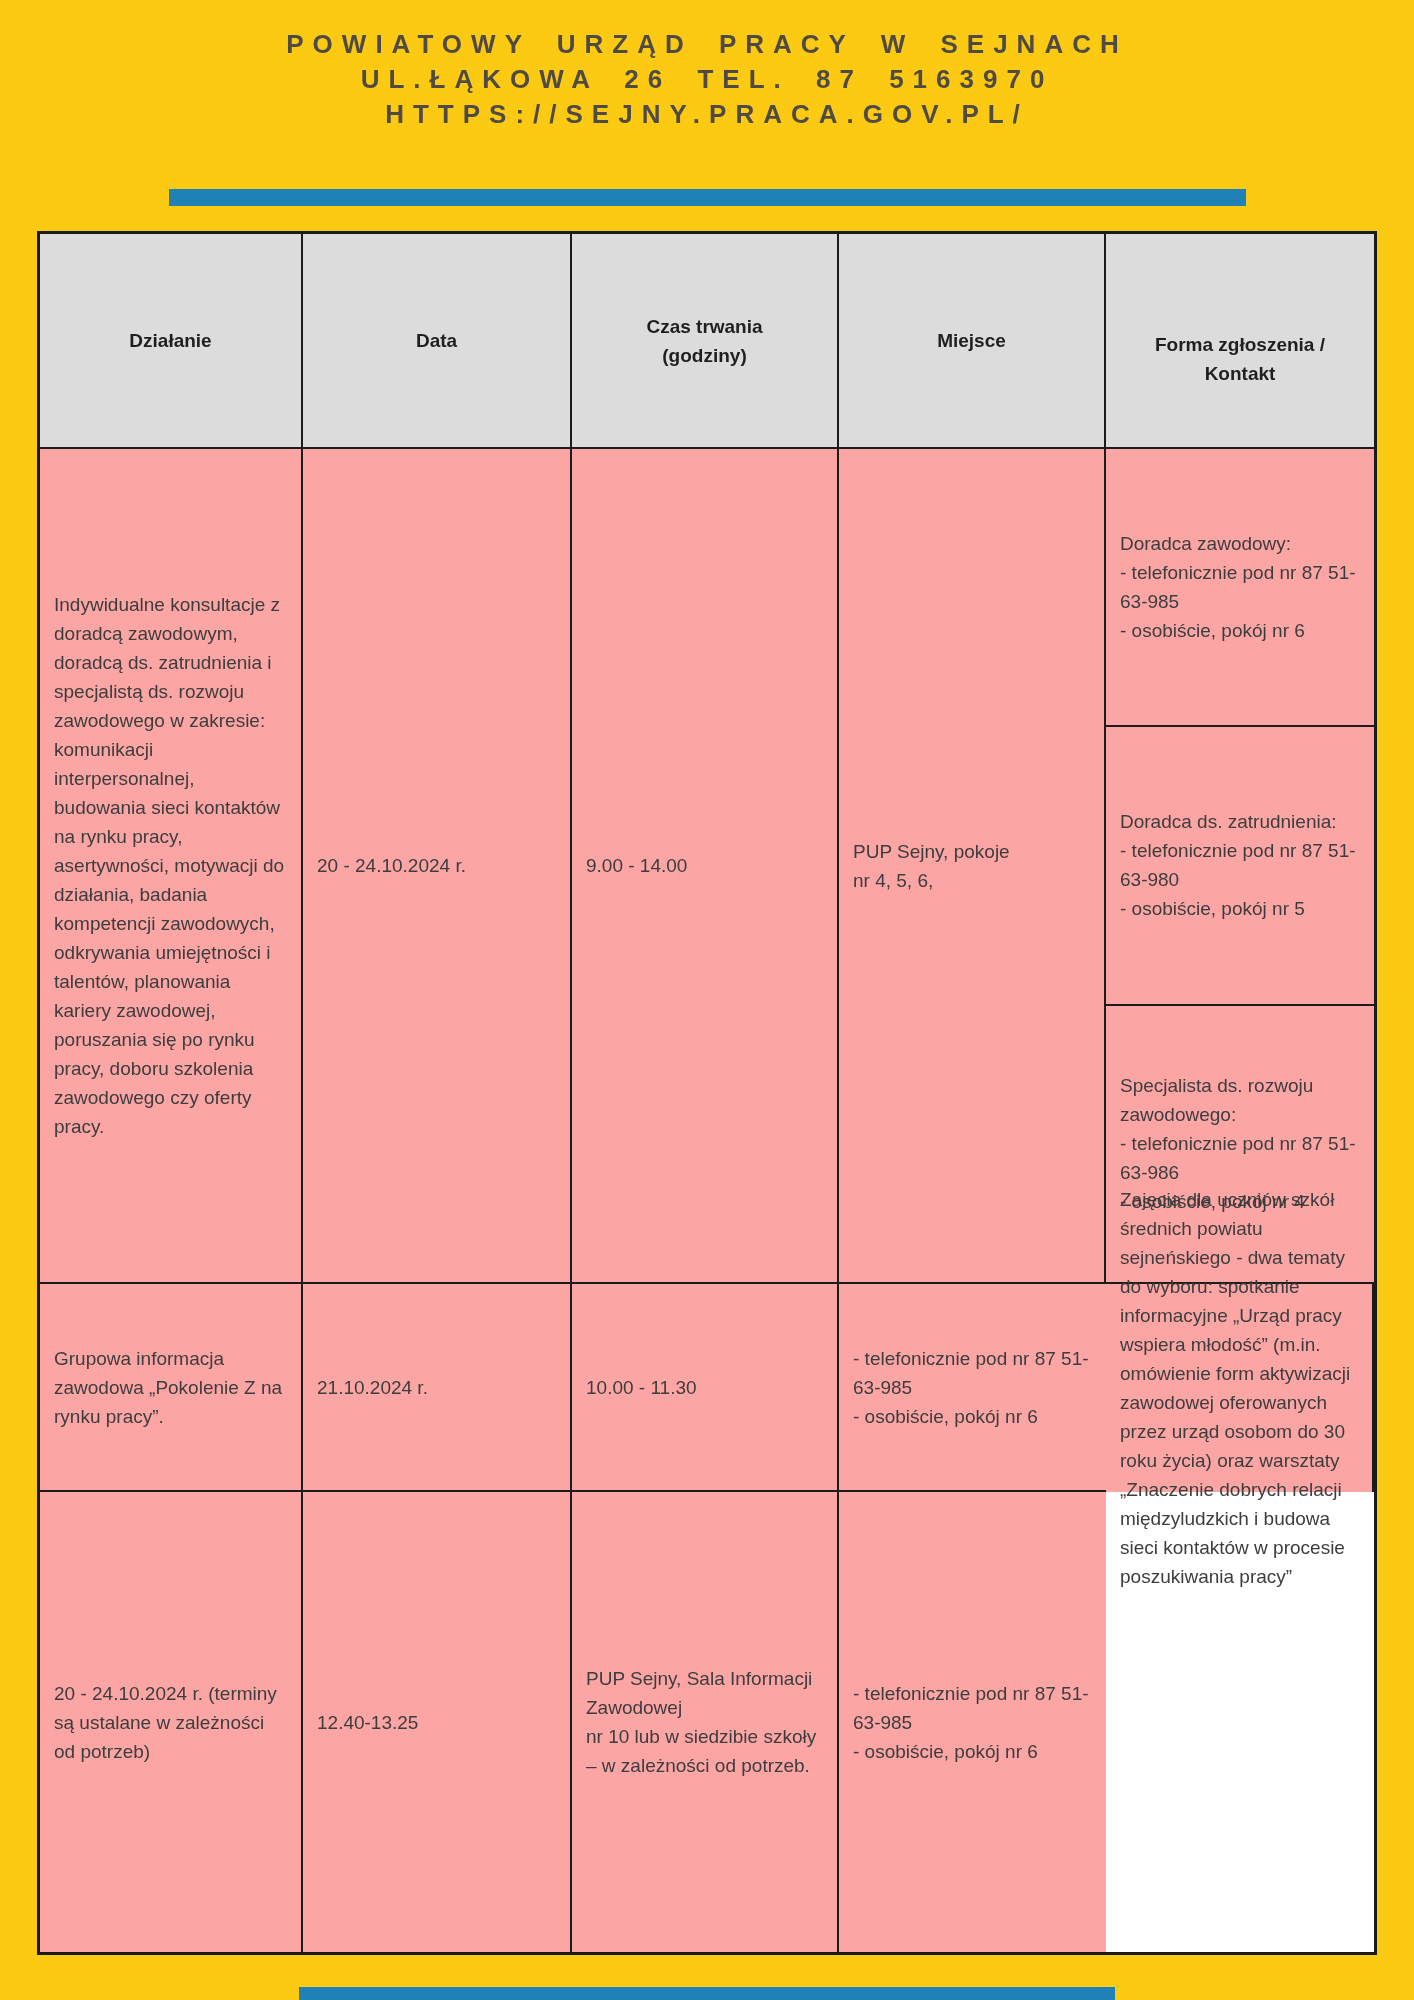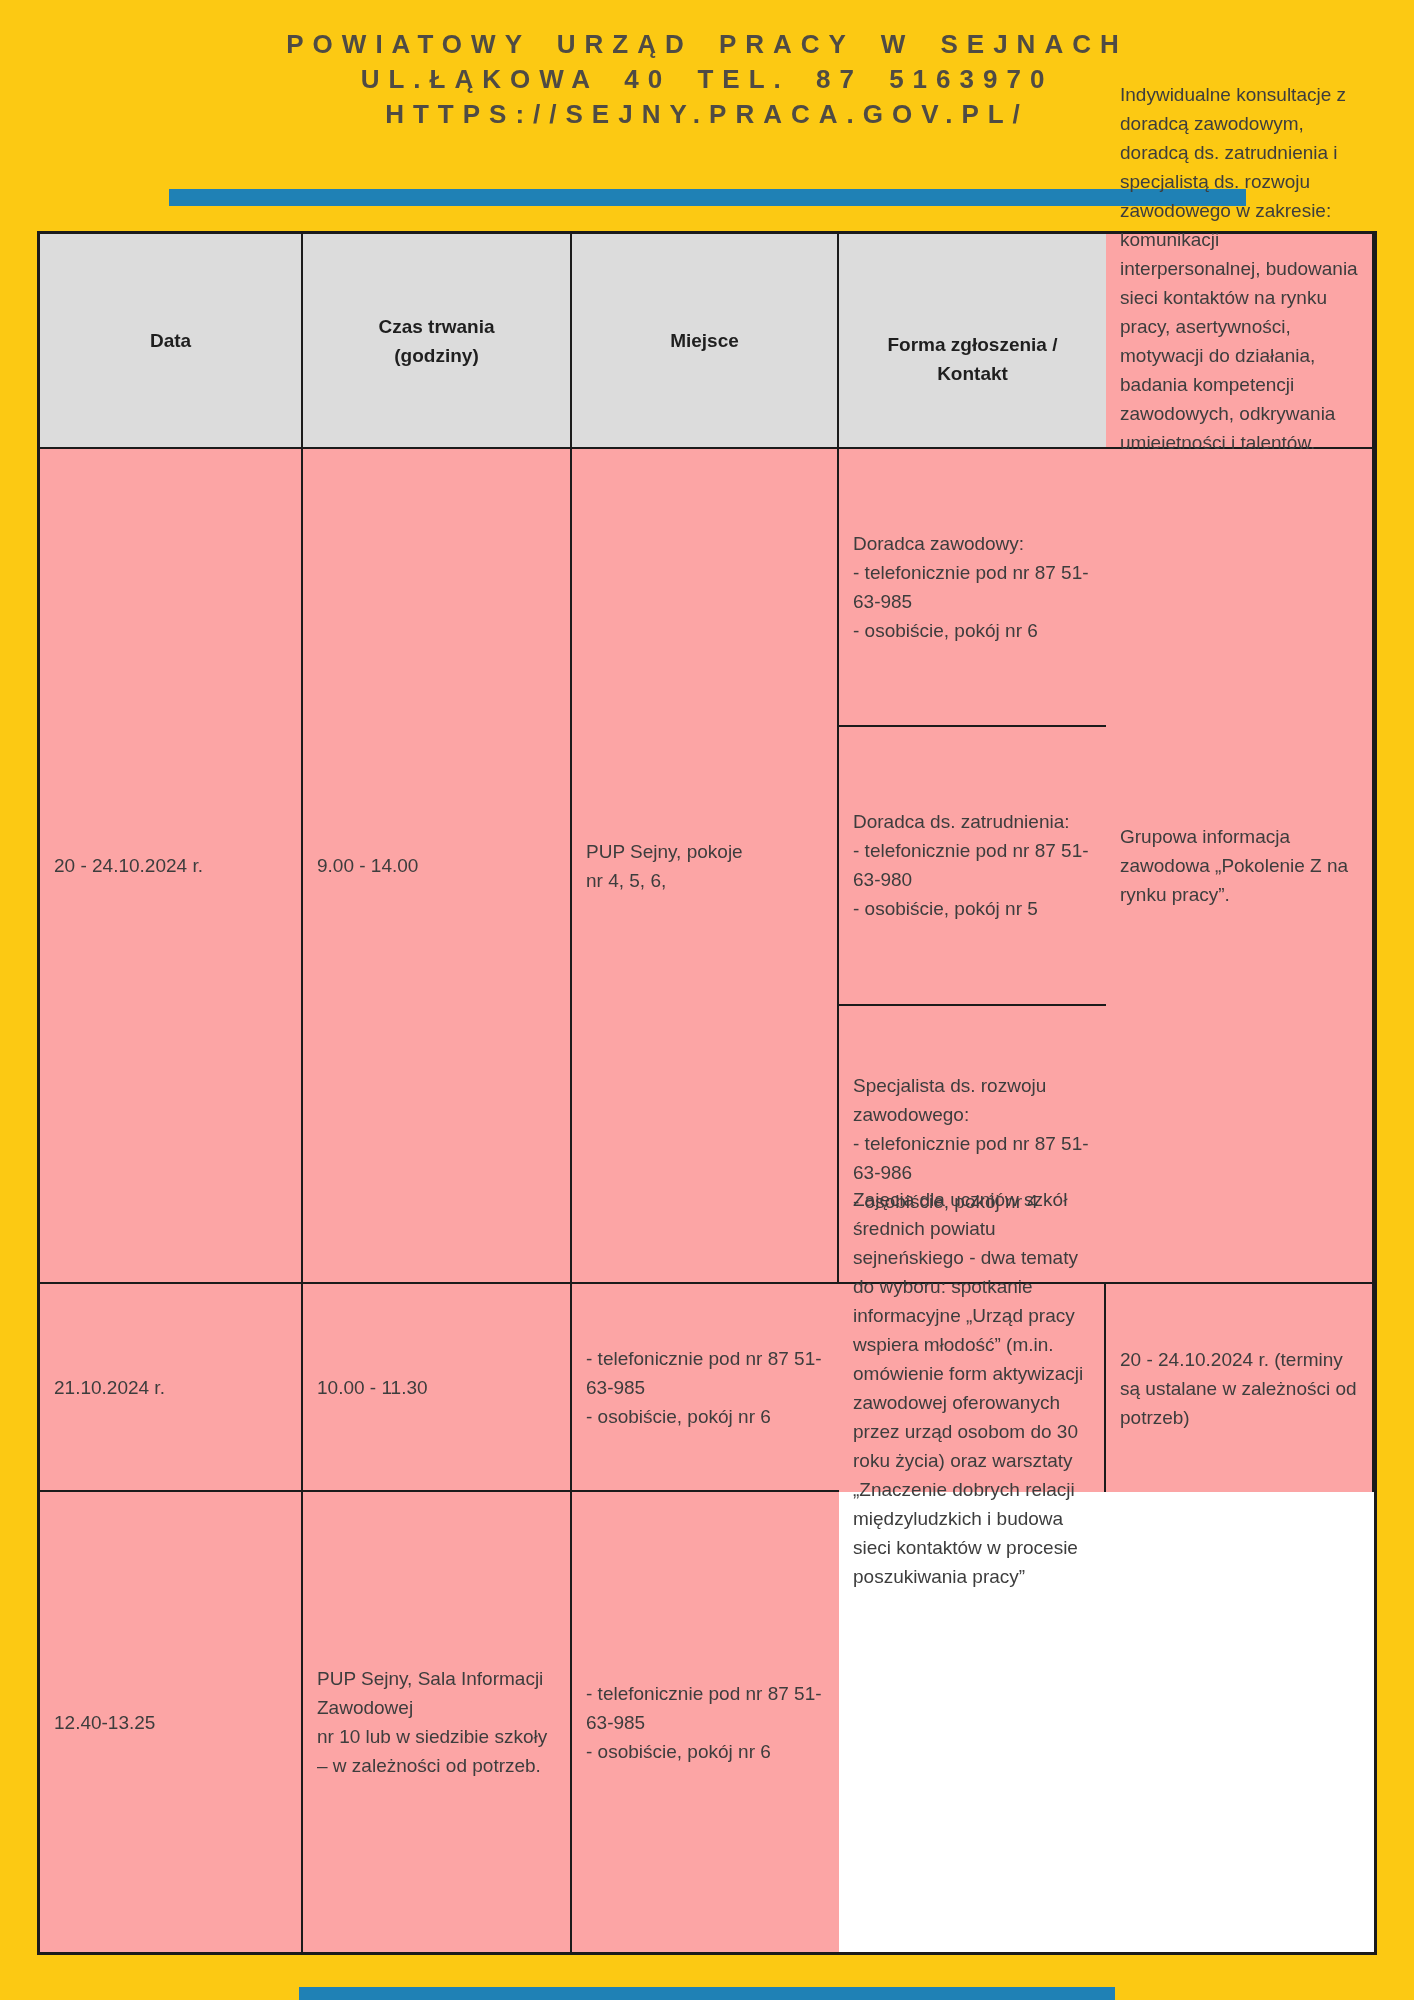--- a/index.html
+++ b/index.html
@@ -61,28 +61,31 @@
     width:816px;height:13px;background:var(--accent-bar);
   }
 </style>
 </head>
 <body>
 
 <div class="page">
 
   <div class="hdr">
     <div class="hdr-line">POWIATOWY URZĄD PRACY W SEJNACH</div>
-    <div class="hdr-line">UL.ŁĄKOWA 40 TEL. 87 5163970</div>
+    <div class="hdr-line">UL.ŁĄKOWA 26 TEL. 87 5163970</div>
     <div class="hdr-line">HTTPS://SEJNY.PRACA.GOV.PL/</div>
   </div>
 
   <div class="accent-top"></div>
 
   <div class="tbl">
 
+    <div class="c th">
+      <span>Działanie</span>
+    </div>
     <div class="c th">
       <span>Data</span>
     </div>
     <div class="c th">
       <span class="narrow-150">Czas trwania (godziny)</span>
     </div>
     <div class="c th">
       <span>Miejsce</span>
     </div>
     <div class="c th col-last">

